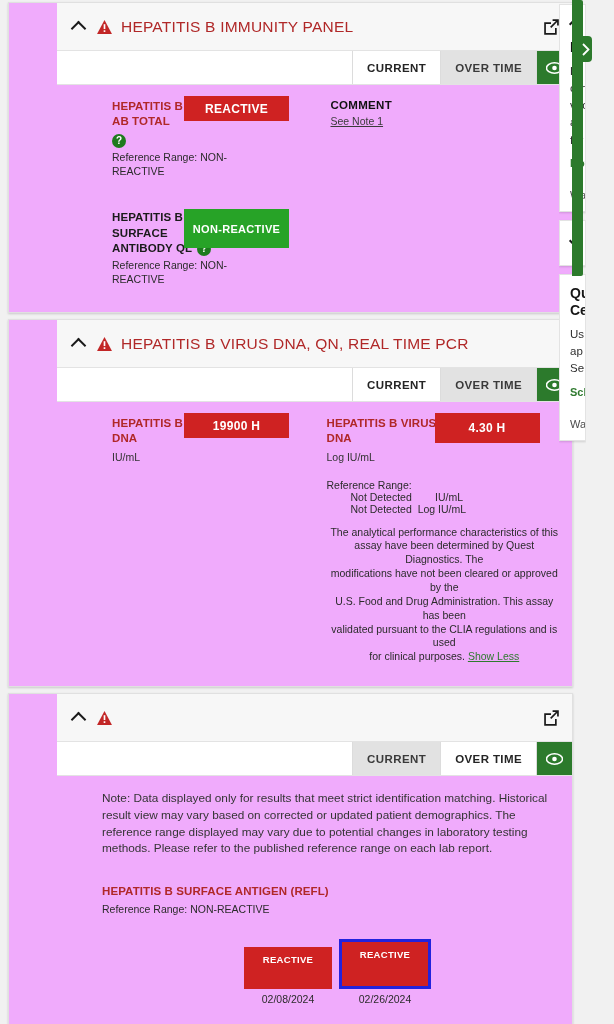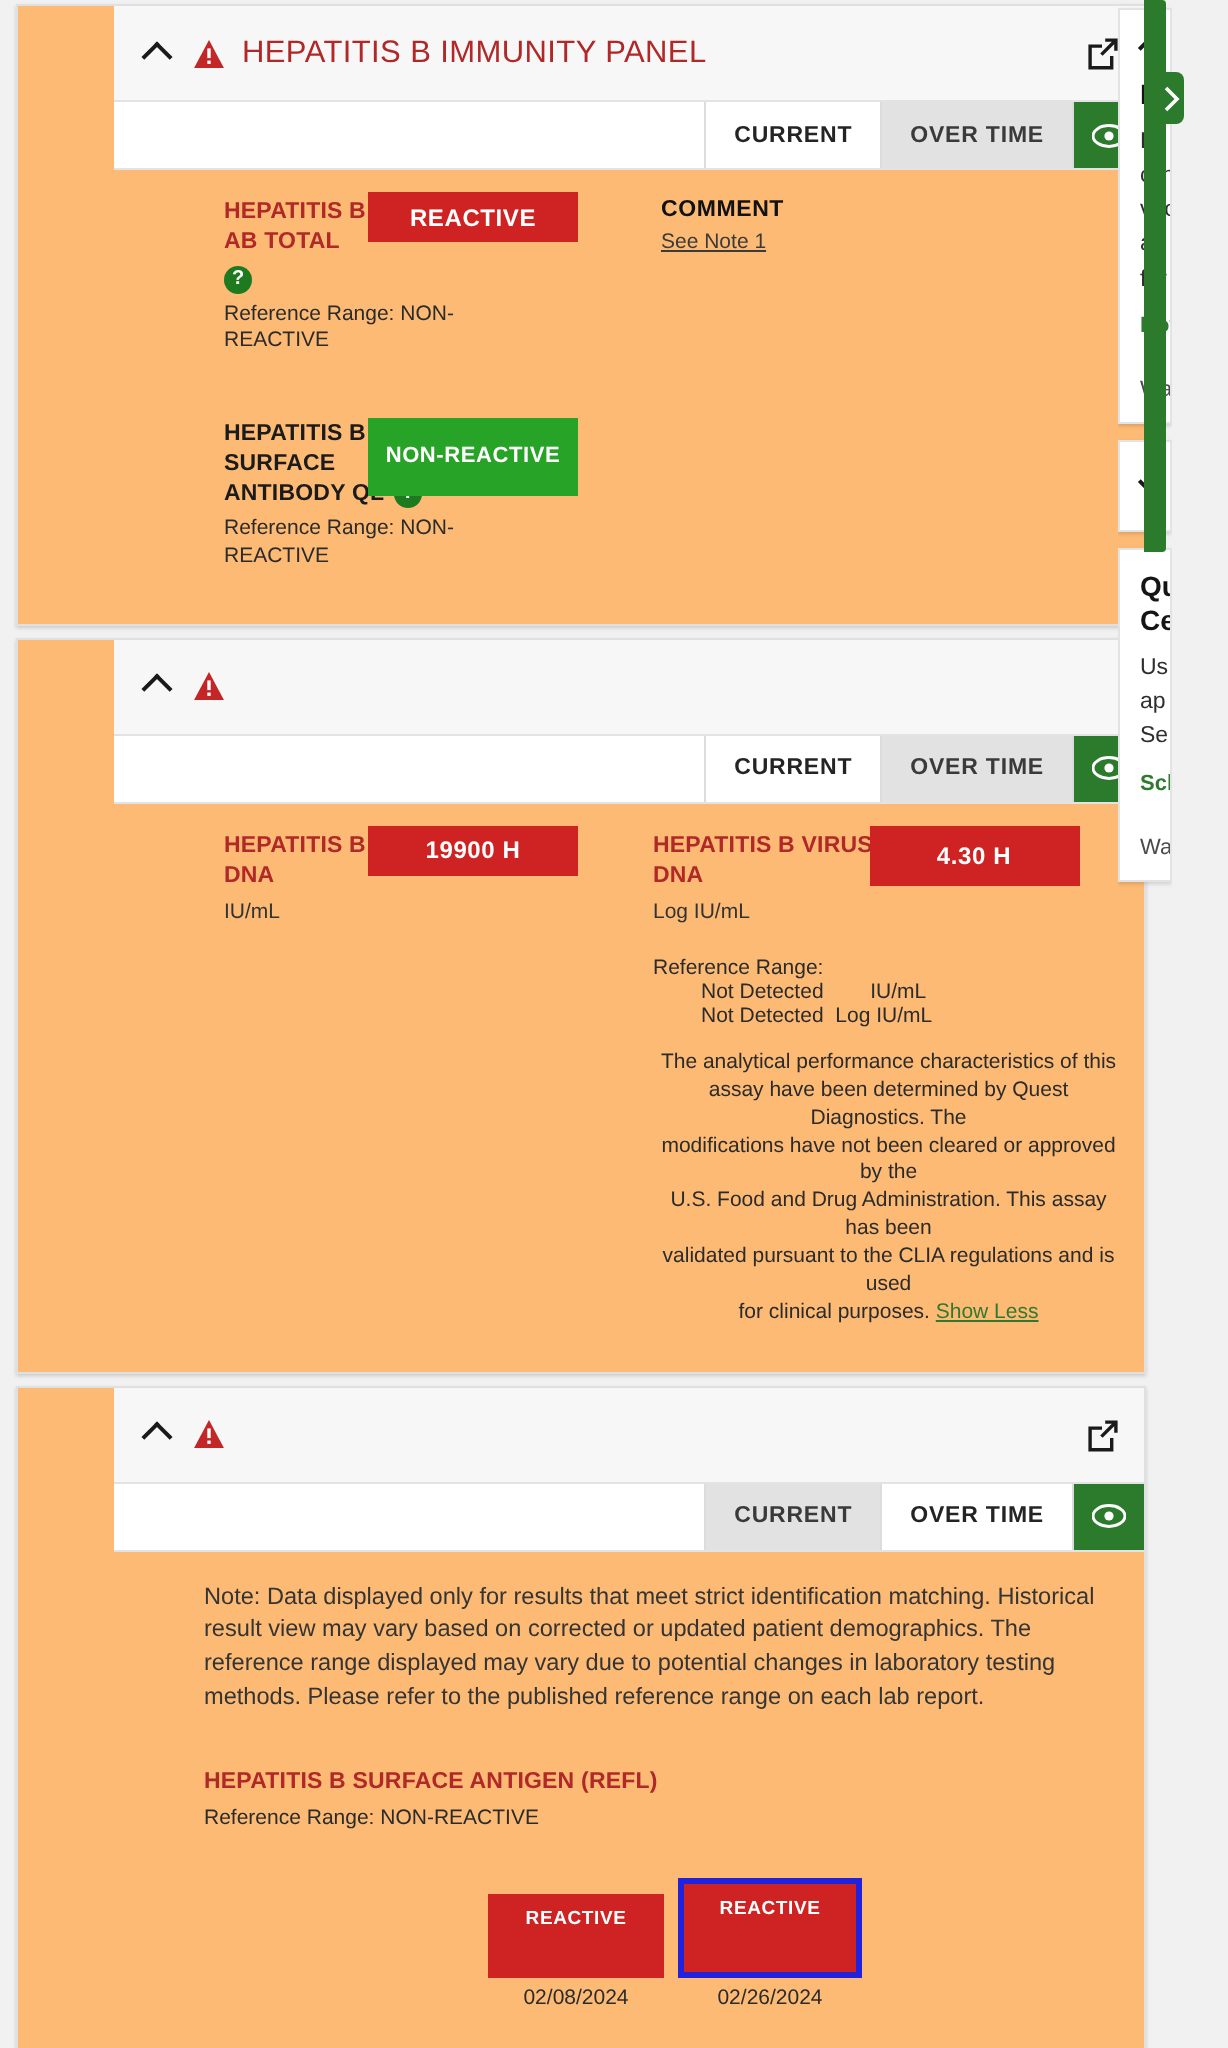--- a/index.html
+++ b/index.html
@@ -12,21 +12,21 @@
   .app { position: relative; width: 614px; height: 1024px; }
 
   
   .main-col {
     position: absolute; left: 8px; top: 0; width: 565px;
     display: flex; flex-direction: column; gap: 6px;
     padding-top: 2px;
   }
 
   .panel {
-    background: #fdba74;
+    background: #f0abfc;
     border: 1px solid #e0e0e0;
     box-shadow: 0 1px 2px rgba(0,0,0,.16);
     padding-left: 48px;
   }
 
   
   .panel-head {
     display: flex; align-items: center;
     background: #f7f7f7;
     border-bottom: 1px solid #e3e3e3;
@@ -232,20 +232,21 @@
     </section>
 
     <section class="panel">
       <div class="panel-head">
         <span class="chev-up"></span>
         <svg class="warn-tri" viewBox="0 0 16 15">
           <path d="M8 0 L16 15 L0 15 Z" fill="#c22626"></path>
           <rect x="7.1" y="4.5" width="1.8" height="5.2" fill="#fff"></rect>
           <rect x="7.1" y="11" width="1.8" height="1.8" fill="#fff"></rect>
         </svg>
+        <span class="head-title">HEPATITIS B VIRUS DNA, QN, REAL TIME PCR</span>
       </div>
 
       <div class="tabstrip">
         <div class="tab">CURRENT</div>
         <div class="tab inactive">OVER TIME</div>
         <div class="eye-btn">
           <svg width="17" height="12" viewBox="0 0 17 12">
             <ellipse cx="8.5" cy="6" rx="8" ry="5.2" fill="none" stroke="#fff" stroke-width="1.5"></ellipse>
             <circle cx="8.5" cy="6" r="2.3" fill="#fff"></circle>
           </svg>

